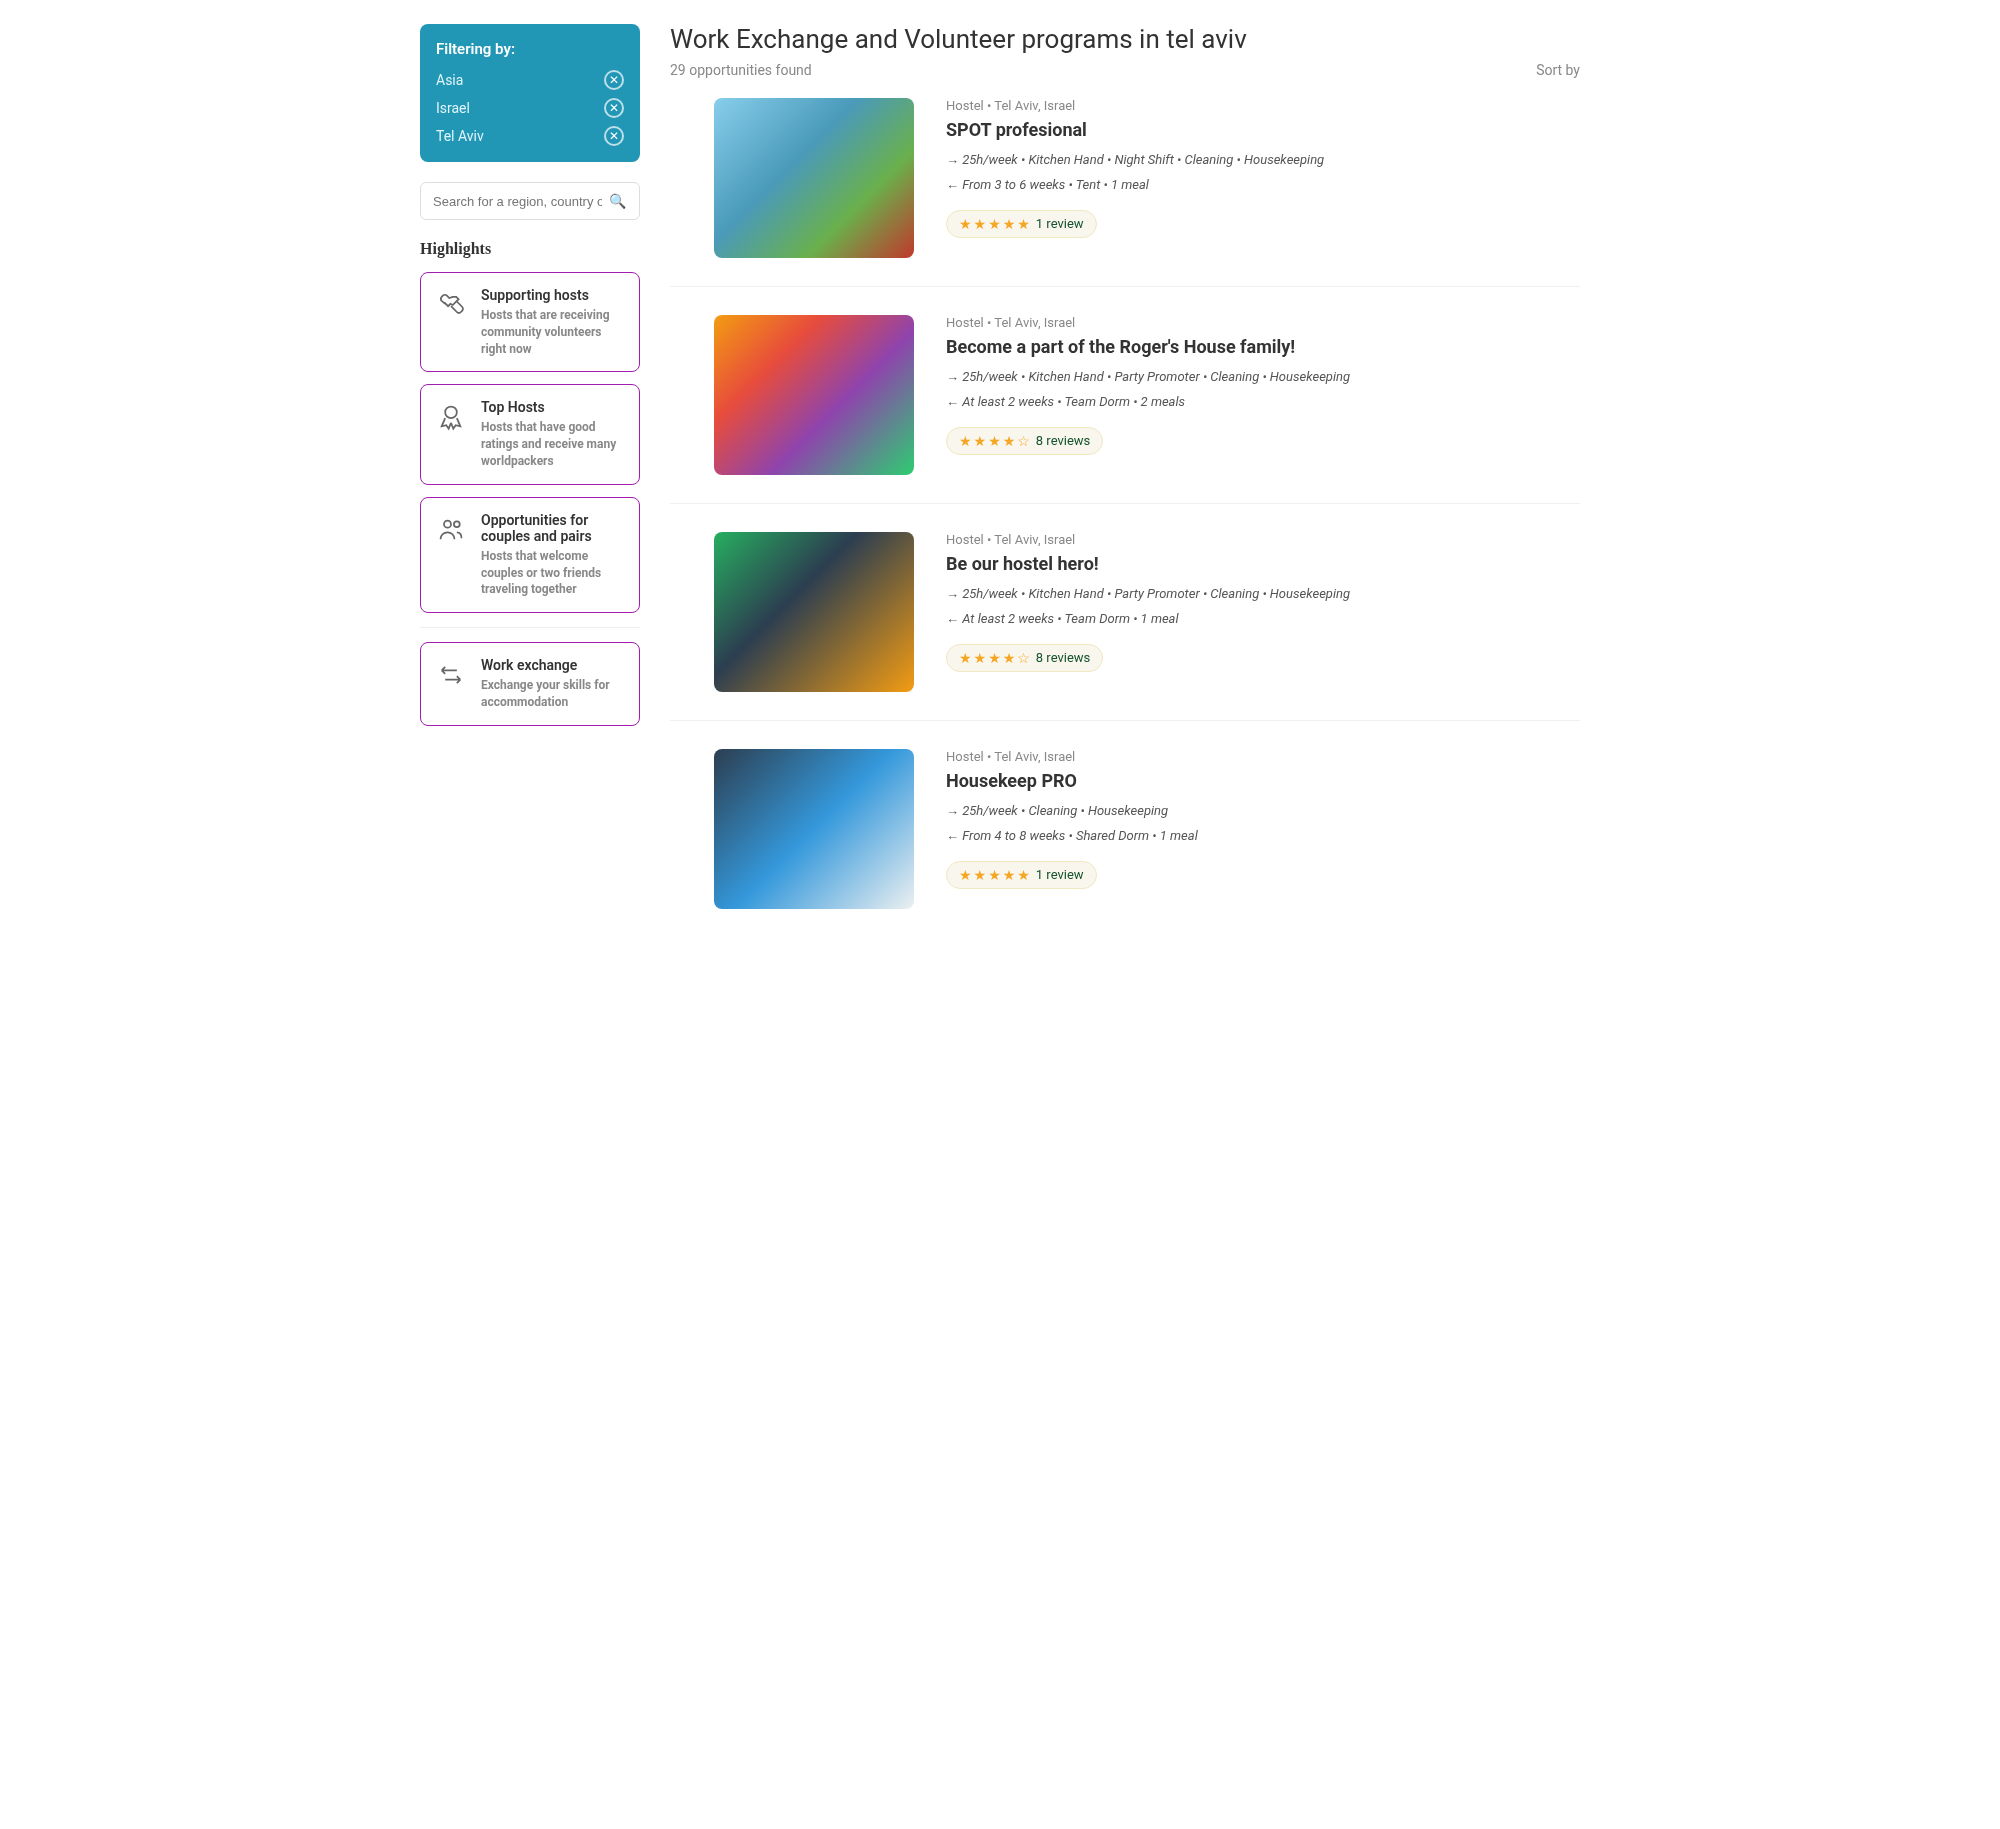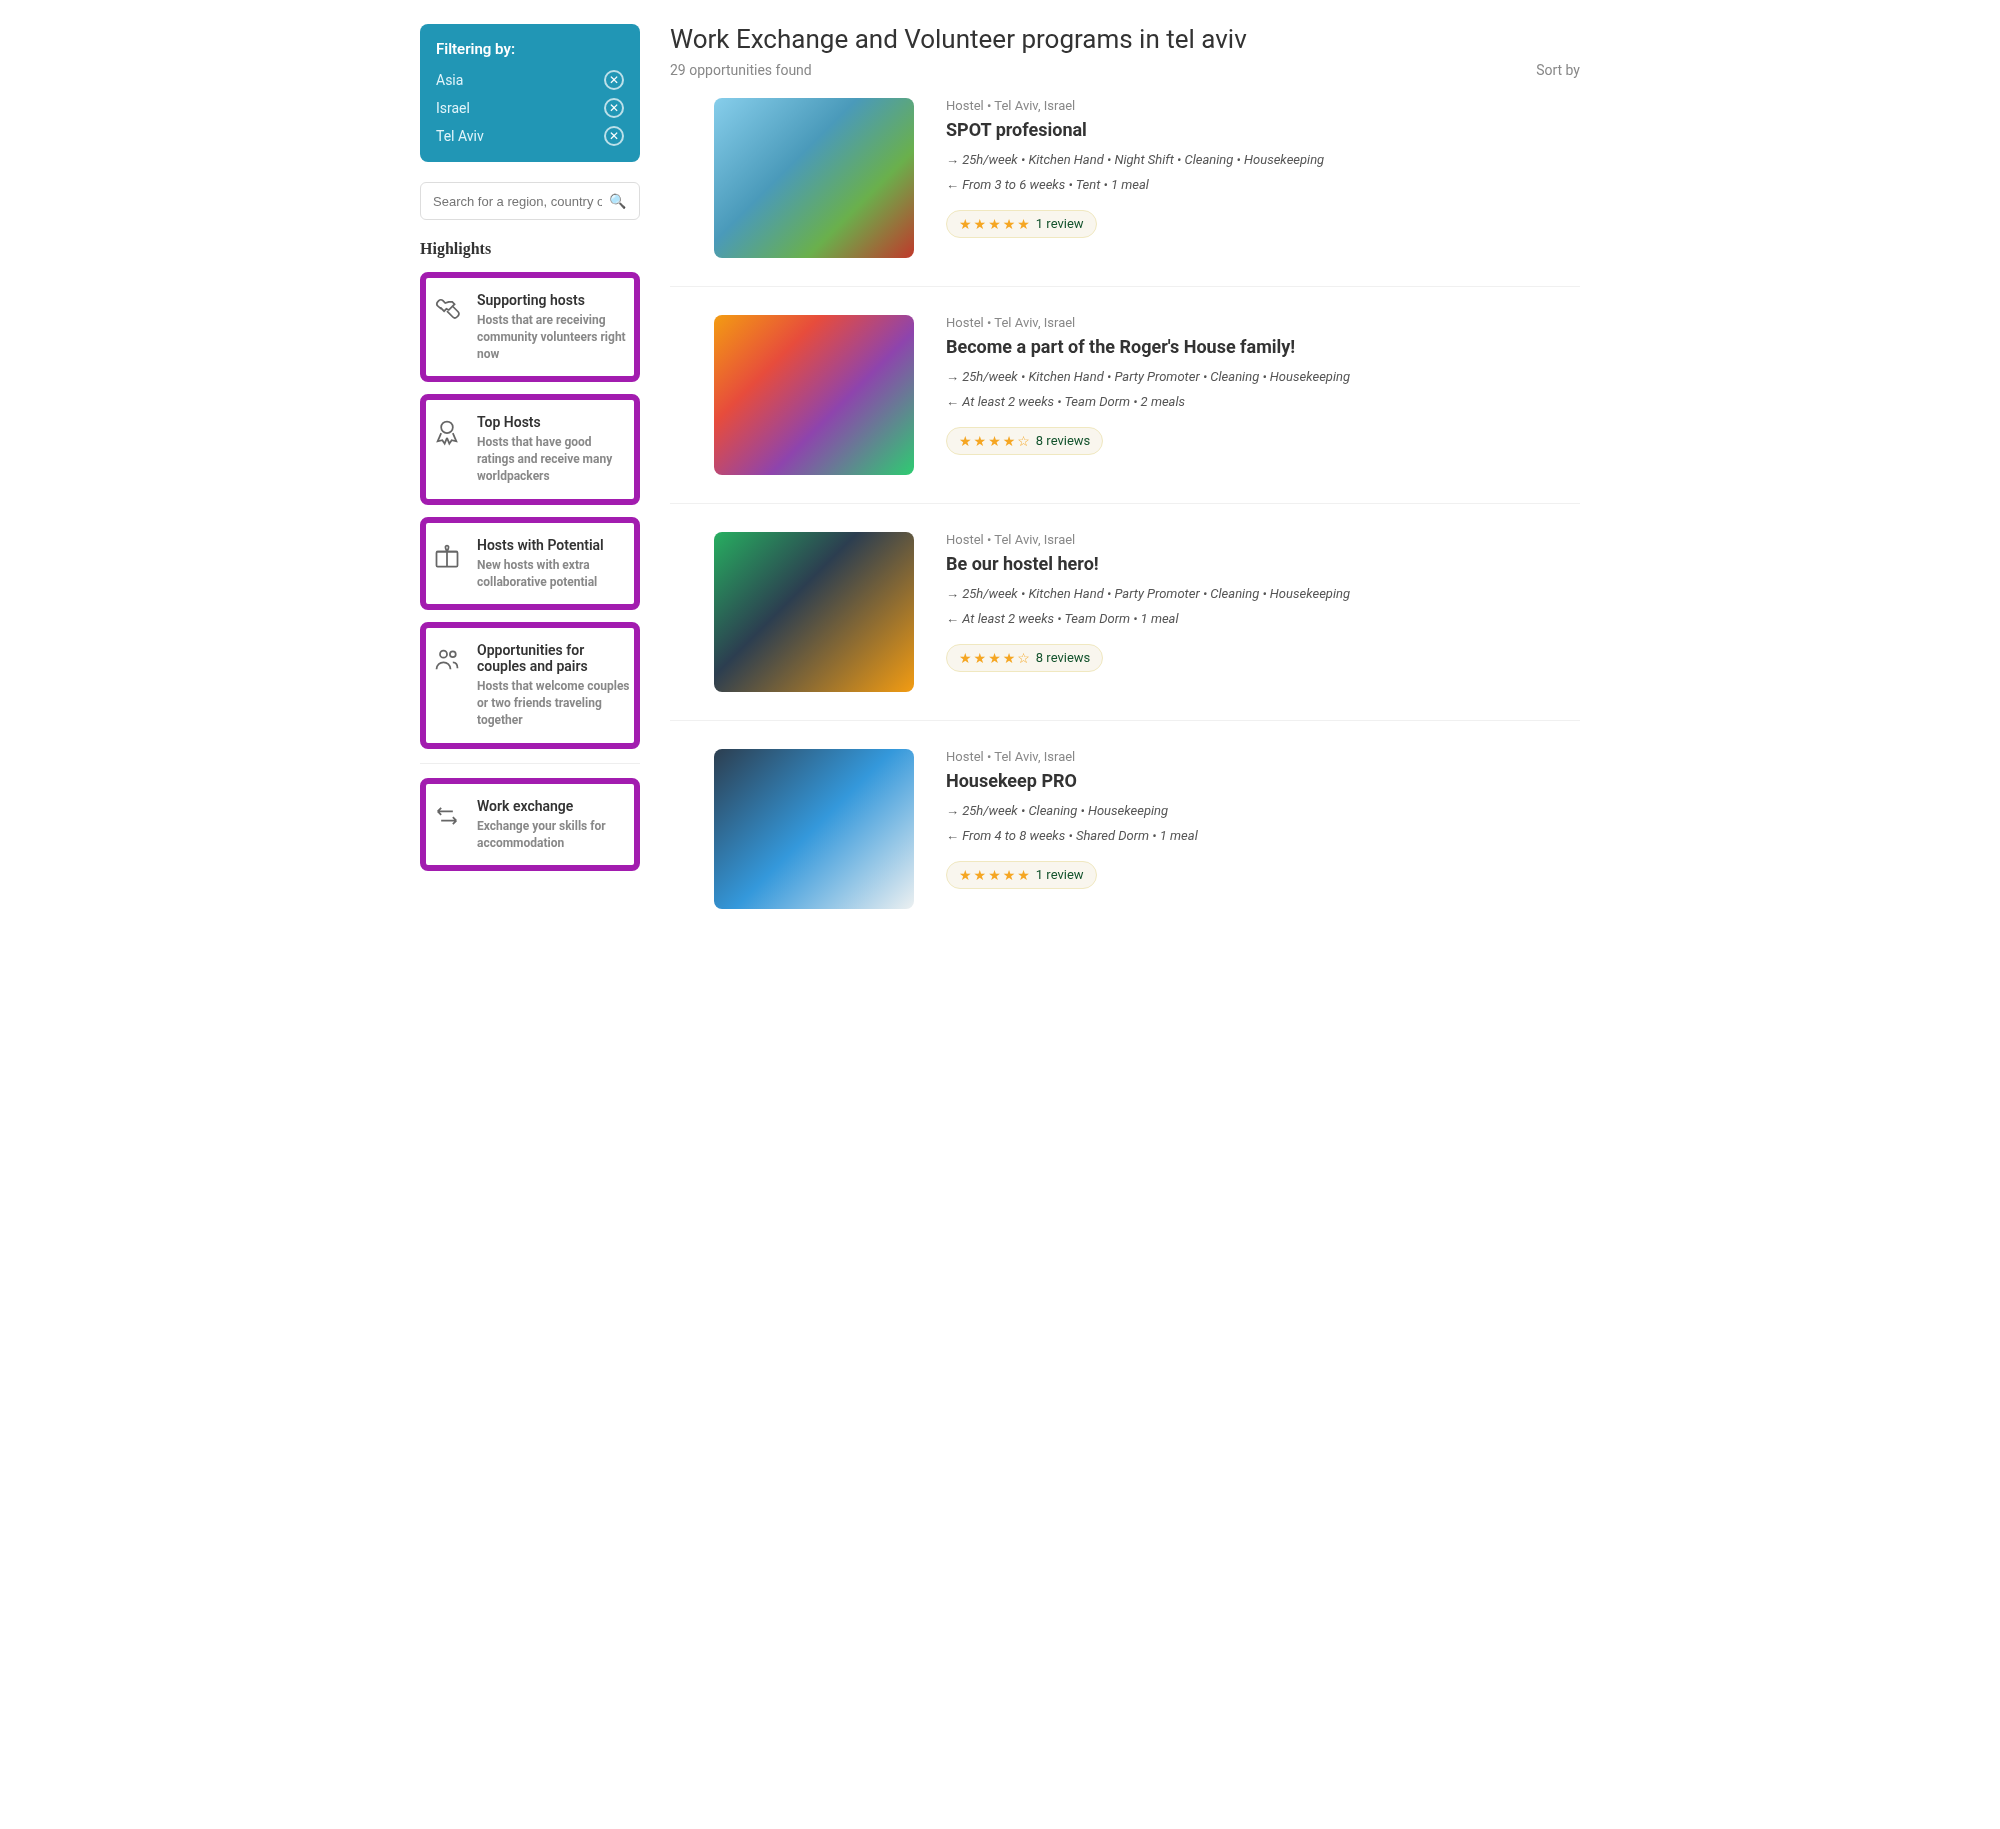--- a/index.html
+++ b/index.html
@@ -15,21 +15,21 @@
     .filter-tag { display: flex; align-items: center; justify-content: space-between; color: #e0f4fa; font-size: 14px; margin-bottom: 8px; }
     .filter-tag:last-child { margin-bottom: 0; }
     .remove-btn { width: 20px; height: 20px; border-radius: 50%; border: 2px solid rgba(255,255,255,0.7); background: transparent; color: #fff; cursor: pointer; display: flex; align-items: center; justify-content: center; font-size: 12px; flex-shrink: 0; }
 
     .search-box { border: 1px solid #ddd; border-radius: 6px; padding: 10px 12px; display: flex; align-items: center; gap: 8px; margin-bottom: 20px; }
     .search-input { border: none; outline: none; width: 100%; font-size: 13px; color: #999; }
     .search-icon { color: #999; font-size: 14px; }
 
     .highlights-title { font-size: 16px; font-weight: 600; color: #333; margin-bottom: 14px; font-family: Liberation Serif, serif; }
 
-    .highlight-card { border: 6px solid #a21caf; border-radius: 8px; padding: 14px 3px; margin-bottom: 12px; cursor: pointer; transition: box-shadow 0.15s; }
+    .highlight-card { border: 1px solid #a21caf; border-radius: 8px; padding: 14px 12px; margin-bottom: 12px; cursor: pointer; transition: box-shadow 0.15s; }
     .highlight-card-inner { display: flex; align-items: flex-start; gap: 12px; }
     .highlight-icon { width: 36px; height: 36px; flex-shrink: 0; color: #666; display: flex; align-items: center; justify-content: center; }
     .highlight-icon svg { width: 28px; height: 28px; }
     .highlight-text {}
     .highlight-name { font-size: 14px; font-weight: 600; color: #333; margin-bottom: 4px; }
     .highlight-desc { font-size: 12px; color: #888; line-height: 1.4; font-weight: bold; }
 
     .divider { border: none; border-top: 1px solid #eee; margin: 14px 0; }
 
     
@@ -115,34 +115,20 @@
             <path d="M7 13l-3 7 4-1 2 3 2-5M17 13l3 7-4-1-2 3-2-5"></path>
           </svg>
         </div>
         <div class="highlight-text">
           <div class="highlight-name">Top Hosts</div>
           <div class="highlight-desc">Hosts that have good ratings and receive many worldpackers</div>
         </div>
       </div>
     </div>
 
-    <div class="highlight-card">
-      <div class="highlight-card-inner">
-        <div class="highlight-icon">
-          <svg viewBox="0 0 24 24" fill="none" stroke="currentColor" stroke-width="1.5">
-            <rect x="3" y="9" width="18" height="13" rx="1"></rect>
-            <path d="M3 9h18M12 9V22M12 9c0 0-3-5 0-5s0 5 0 5M12 9c0 0 3-5 0-5s0 5 0 5"></path>
-          </svg>
-        </div>
-        <div class="highlight-text">
-          <div class="highlight-name">Hosts with Potential</div>
-          <div class="highlight-desc">New hosts with extra collaborative potential</div>
-        </div>
-      </div>
-    </div>
 
     <div class="highlight-card">
       <div class="highlight-card-inner">
         <div class="highlight-icon">
           <svg viewBox="0 0 24 24" fill="none" stroke="currentColor" stroke-width="1.5">
             <circle cx="9" cy="7" r="3"></circle>
             <path d="M3 20c0-4 3-6 6-6s6 2 6 6"></path>
             <circle cx="17" cy="7" r="2.5"></circle>
             <path d="M17 14c2.5 0 4 1.5 4 5"></path>
           </svg>

